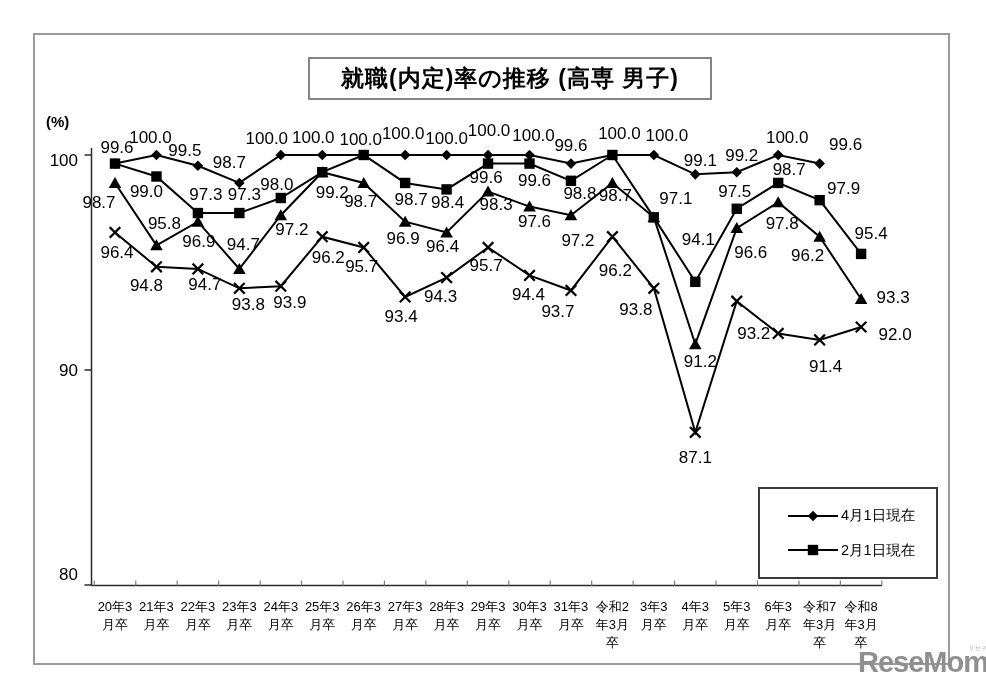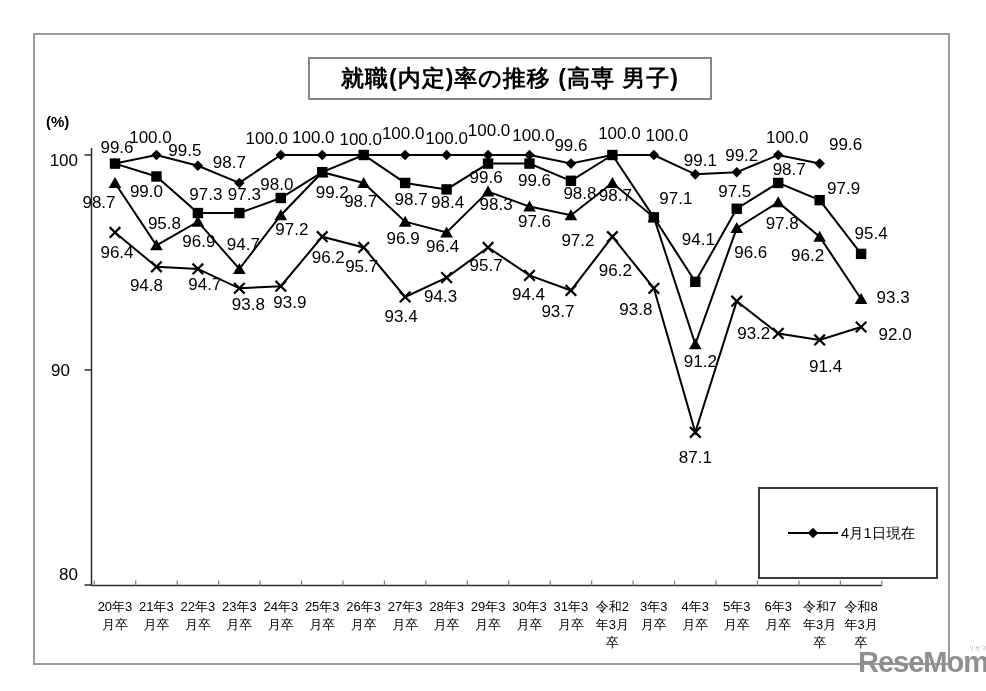--- a/index.html
+++ b/index.html
@@ -8,21 +8,21 @@
   .canvas{position:absolute;left:0;top:0;width:986px;height:691px;background:#fff;}
   .frame{position:absolute;left:33px;top:33px;width:917px;height:632px;
          border:2px solid #9b9b9b;box-sizing:border-box;}
   .title-box{position:absolute;left:308px;top:57px;width:404px;height:43px;
              border:2px solid #858585;box-sizing:border-box;background:#fff;
              display:flex;align-items:center;justify-content:center;
              font-size:23px;font-weight:bold;letter-spacing:1px;white-space:nowrap;}
   .y-unit{position:absolute;left:46px;top:113px;width:50px;font-size:15px;font-weight:bold;}
   .ytick{position:absolute;width:46px;text-align:right;font-size:17px;line-height:20px;}
   #ytick-100{left:32px;top:143px;margin-top:8px;}
-  #ytick-90{left:24px;top:361px;}
+  #ytick-90{left:32px;top:361px;}
   #ytick-80{left:32px;top:565px;text-align:right;}
   svg#plot{position:absolute;left:0;top:0;}
   .legend{position:absolute;left:758px;top:487px;width:180px;height:92px;
           border:2px solid #3a3a3a;box-sizing:border-box;background:#fff;
           display:flex;flex-direction:column;justify-content:space-evenly;padding:2px 15px;}
   .legend-row{display:flex;align-items:center;height:20px;}
   .legend-row svg{margin-left:10px;flex:0 0 auto;}
   .legend-label{flex:1 1 auto;text-align:right;padding-right:12px;font-size:14.5px;white-space:nowrap;}
   .watermark{position:absolute;left:858px;top:646px;color:#8f8f8f;
              font-weight:bold;font-size:29px;letter-spacing:-1px;white-space:nowrap;}
@@ -331,19 +331,26 @@
     </svg>
 
   <div class="legend">
     <div class="legend-row">
       <svg width="56" height="16" class="lg">
           <line x1="3" y1="8" x2="53" y2="8" stroke="#000" stroke-width="2"></line>
           <path fill="#000" d="M 28,2.7 L 33.3,8 L 28,13.3 L 22.7,8 Z"></path>
         </svg>
       <span class="legend-label">4月1日現在</span>
     </div>
+    <div class="legend-row">
+      <svg width="56" height="16" class="lg">
+          <line x1="3" y1="8" x2="53" y2="8" stroke="#000" stroke-width="2"></line>
+          <rect fill="#000" x="22.8" y="2.8" width="10.4" height="10.4"></rect>
+        </svg>
+      <span class="legend-label">2月1日現在</span>
+    </div>
   </div>
 
   <div class="watermark">
     <span>ReseMom.</span>
     <span class="wm-small">リセマム</span>
   </div>
 </div>
 
 </body></html>

